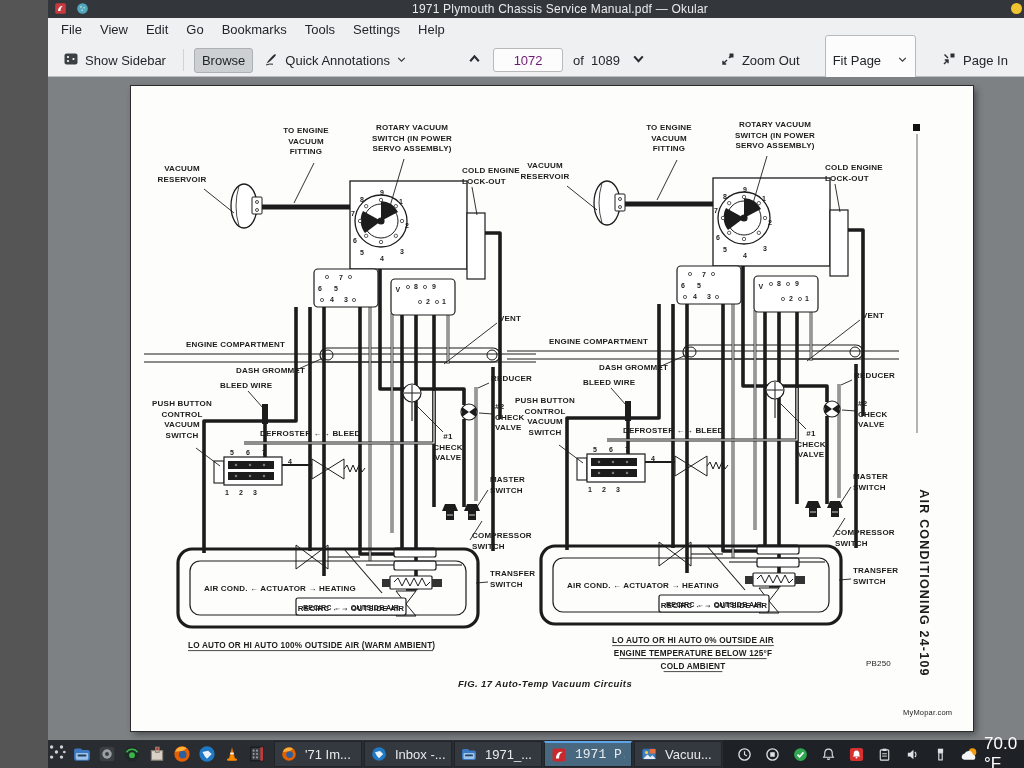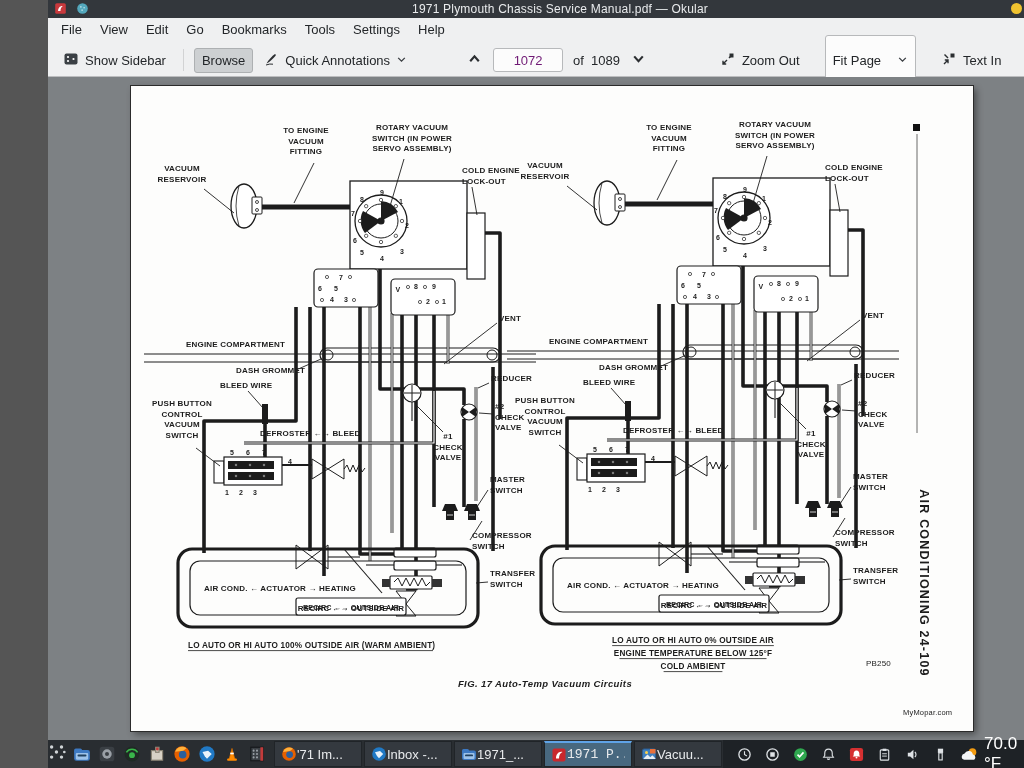--- a/index.html
+++ b/index.html
@@ -26,21 +26,21 @@
   .viewport{position:absolute;top:77px;left:0;right:0;bottom:28px;background:#7d8184;}
   .page{position:absolute;left:83px;top:9px;width:842px;height:645px;background:#fdfdfc;outline:1px solid #2b2b2b;box-shadow:3px 3px 7px rgba(0,0,0,.45);}
   .scrollbar{position:absolute;right:0;top:0;bottom:0;width:14px;background:#eceded;border-left:1px solid #c7c8c9;}
   .sb-thumb{position:absolute;left:3px;width:8px;height:18px;bottom:10px;border-radius:4px;background:#72aae0;}
   
   .taskbar{position:absolute;left:0;right:0;bottom:0;height:28px;background:#292d31;display:flex;align-items:stretch;color:#dfe2e4;}
   .launcher{width:30px;display:flex;align-items:center;justify-content:center;}
   .qlaunch{display:flex;align-items:center;gap:7px;padding:0 7px;}
   .ql-icon{display:flex;align-items:center;}
   .tasks{display:flex;align-items:stretch;}
-  .task-btn{display:flex;align-items:center;gap:0;width:74px;padding:0 6px;margin:1px;background:#34393f;border:1px solid #202428;font-size:13px;color:#e8eaec;overflow:hidden;white-space:nowrap;}
+  .task-btn{display:flex;align-items:center;gap:8px;width:74px;padding:0 6px;margin:1px;background:#34393f;border:1px solid #202428;font-size:13px;color:#e8eaec;overflow:hidden;white-space:nowrap;}
   .task-btn.active{background:#48687f;border-top:2px solid #5fa3e7;font-family:Liberation Mono, monospace;}
   .task-label{overflow:hidden;text-overflow:clip;}
   .tray{margin-left:auto;display:flex;align-items:center;gap:13px;background:#1e2226;padding:0 10px 0 14px;justify-content:flex-end;}
   .tray-ic{display:flex;align-items:center;}
   .temp{font-size:17px;color:#ffffff;display:flex;align-items:center;gap:6px;}
   .clockblk{text-align:right;line-height:1.1;color:#fff;}
   .clockblk .t{font-size:13px;font-weight:bold;}
   .clockblk .d{font-size:8px;}
 </style>
 </head>
@@ -134,21 +134,21 @@
             <path d="M2,3.5 L5,6.5 L8,3.5" stroke="#3a3e42" stroke-width="1.2" fill="none"></path>
           </svg></span>
     </div>
     <div class="spacer3"></div>
     <div class="tool-btn">
       <span><svg width="16" height="16" viewBox="0 0 16 16">
             <rect x="9.5" y="2.5" width="4" height="4" fill="#2b2e31"></rect>
             <path d="M3,13 L7,9 M7,12.2 V9 H3.8" stroke="#2b2e31" stroke-width="1.4" fill="none"></path>
             <path d="M3.5,3.5 L7,7" stroke="#2b2e31" stroke-width="1.4"></path>
           </svg></span>
-      <span>Text In</span>
+      <span>Page In</span>
     </div>
   </div>
 
   <div class="viewport">
     <div class="page">
       <svg id="page-svg" width="842" height="645" viewBox="0 0 842 645">
           <g transform="translate(13,35)">
             <path d="M0,233 H392" fill="none" stroke="#1c1c1c" stroke-width="1" stroke-linejoin="round"></path>
             <path d="M0,241 H392" fill="none" stroke="#1c1c1c" stroke-width="1" stroke-linejoin="round"></path>
             <rect x="176" y="227" width="180" height="14" rx="7" fill="none" stroke="#1c1c1c" stroke-width="1.2"></rect>

